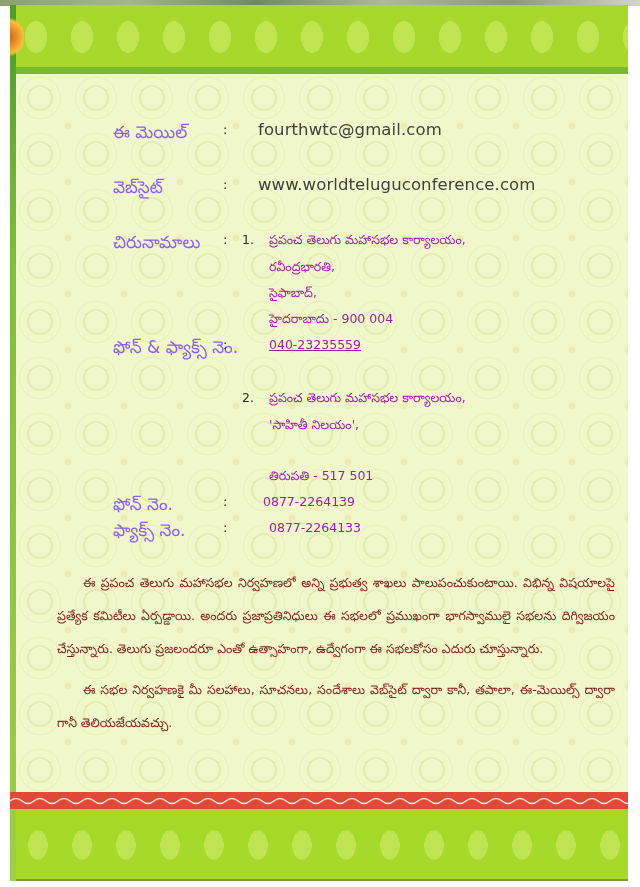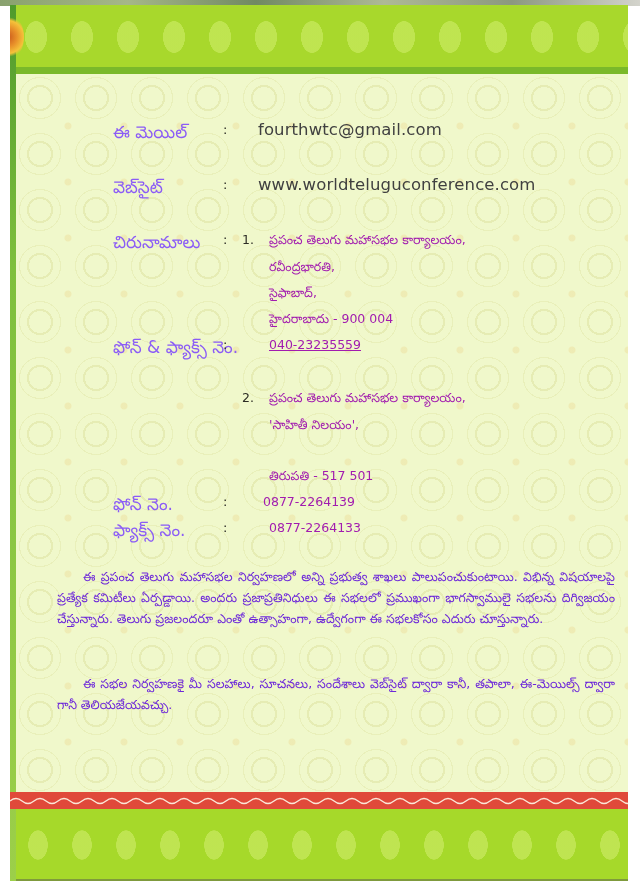--- a/index.html
+++ b/index.html
@@ -55,21 +55,21 @@
     }
     .bottom-shadow {
       position: absolute; left: 6px; top: 874px; right: 0; height: 2px; background: #7f9a3c;
     }
     .lbl { position: absolute; font-size: 17px; color: #8b5cf6; }
     .colon { position: absolute; font-size: 13px; color: #2c2c24; }
     .val-big { position: absolute; font-family: "DejaVu Sans", sans-serif; font-weight: normal; font-size: 16.5px; color: #404040; letter-spacing: 0.1px; margin-left: 12px; }
     .num { position: absolute; font-size: 12.5px; color: #2c2c24; }
     .addr { position: absolute; font-size: 12.5px; color: #a21caf; }
     .para {
-      position: absolute; left: 47px; width: 558px; font-size: 12.5px; line-height: 21px; color: #6d28d9;
+      position: absolute; left: 47px; width: 558px; font-size: 12.5px; line-height: 33px; color: #7f1d1d;
       text-align: justify;
     }
     .para .indent { display: inline-block; width: 26px; }
   </style>
 </head>
 <body>
 
 <div class="scan-top"></div>
 
 <div class="page">

